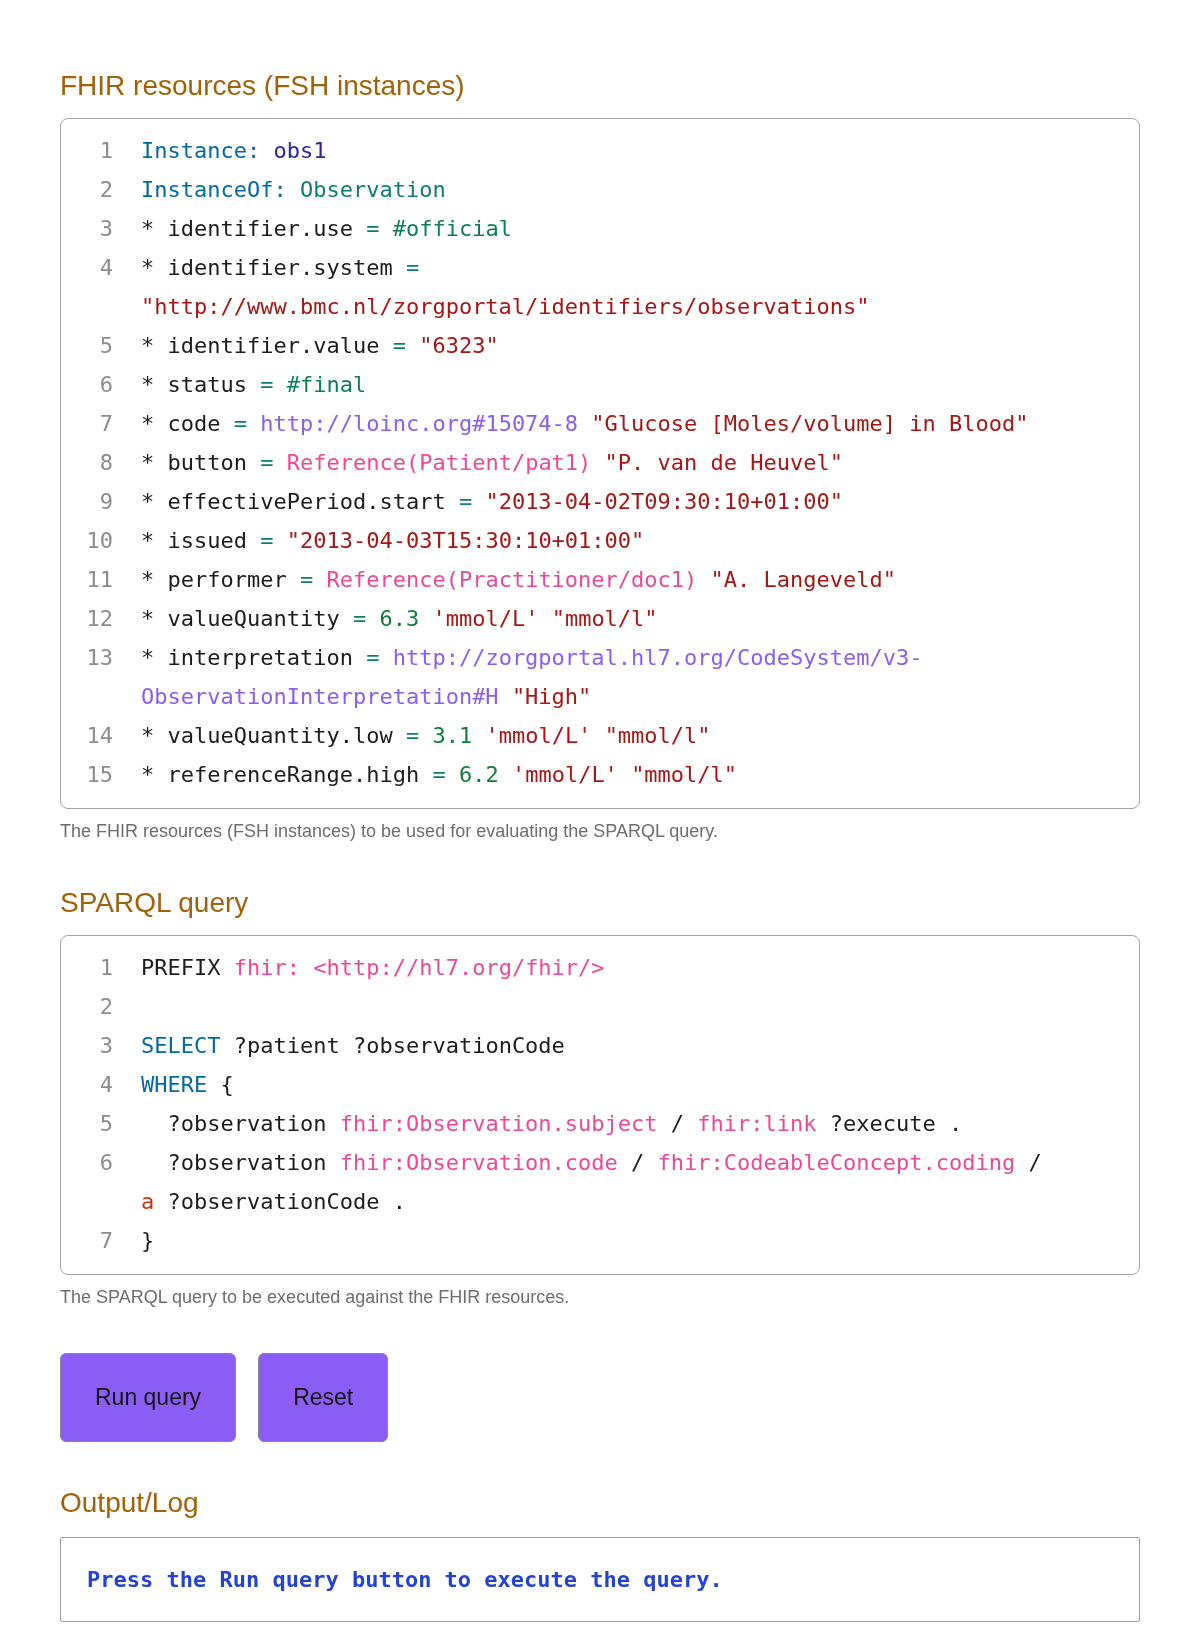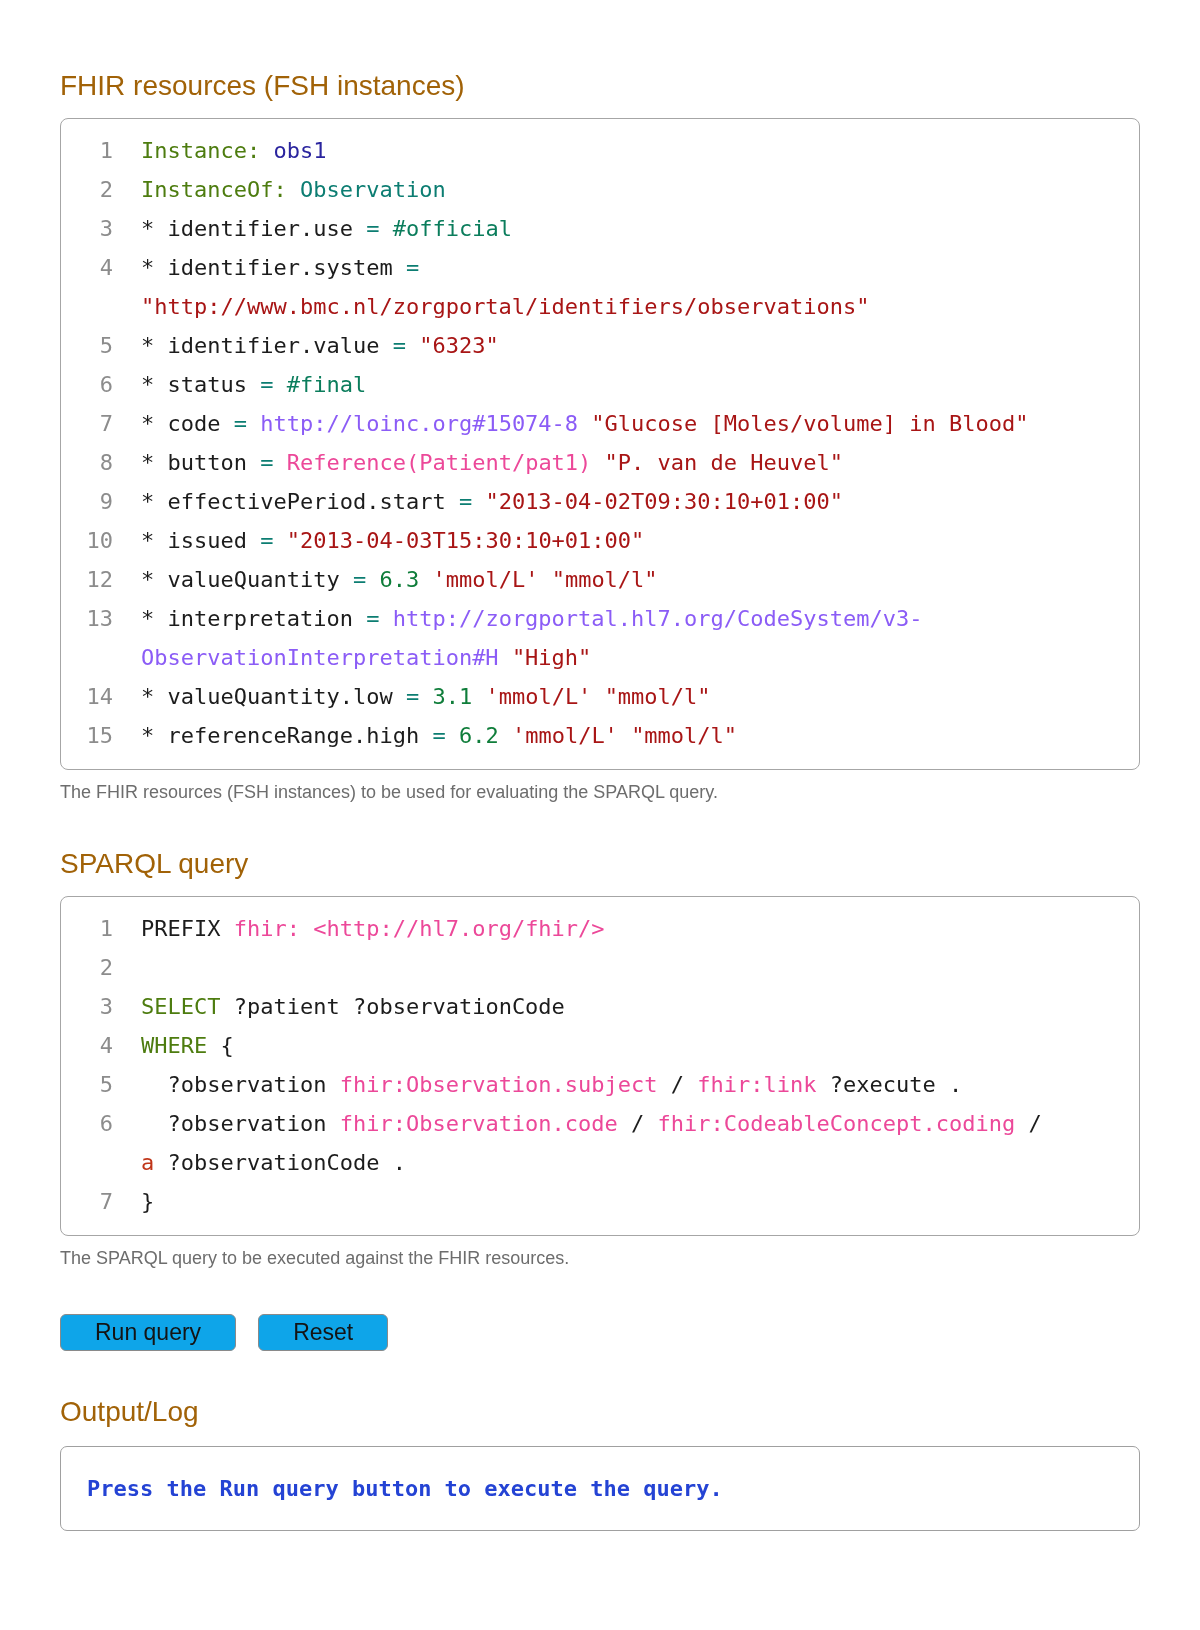--- a/index.html
+++ b/index.html
@@ -34,21 +34,21 @@
     flex: none;
     width: 51px;
     text-align: right;
     margin-right: 28px;
     color: #8c8c8c;
     user-select: none;
   }
   .line-content { flex: 1; white-space: pre-wrap; word-break: break-word; color: #1c1c1c; }
 
   .tok-pl   { color: #1c1c1c; }
-  .tok-kw   { color: #4d7c0f; }
+  .tok-kw   { color: #0369a1; }
   .tok-def  { color: #2a249e; }
   .tok-type { color: #0c7d72; }
   .tok-op   { color: #0c7d72; }
   .tok-atom { color: #0b7d5c; }
   .tok-num  { color: #0f7d3a; }
   .tok-str  { color: #a81515; }
   .tok-url  { color: #8b5cf6; }
   .tok-ref  { color: #ec4899; }
   .tok-a    { color: #c03518; }
 
@@ -62,31 +62,31 @@
   .buttons-row {
     display: flex;
     gap: 22px;
     margin-top: 42px;
     margin-bottom: 45px;
   }
   .btn {
     font-family: "Liberation Sans", sans-serif;
     font-size: 23px;
     color: #141414;
-    background: #0ea5e9;
+    background: #8b5cf6;
     border: 1px solid #8a8a8a;
     border-radius: 6px;
-    padding: 4px 34px;
+    padding: 30px 34px;
     cursor: pointer;
   }
 
   .output-box {
     margin-top: 18px;
     border: 1px solid #a0a0a0;
-    border-radius: 7px;
+    border-radius: 2px;
     background: #ffffff;
     padding: 22px 4px 22px 26px;
     font-family: "DejaVu Sans Mono", monospace;
     font-size: 22px;
     line-height: 39px;
   }
   .output-text {
     color: #2443d4;
     font-weight: bold;
     white-space: pre-wrap;
@@ -135,20 +135,24 @@
       </div>
       <div class="code-line">
         <span class="lineno">9</span>
         <span class="line-content"><span class="tok-pl">* effectivePeriod.start </span><span class="tok-op">=</span><span class="tok-pl"> </span><span class="tok-str">"2013-04-02T09:30:10+01:00"</span></span>
       </div>
       <div class="code-line">
         <span class="lineno">10</span>
         <span class="line-content"><span class="tok-pl">* issued </span><span class="tok-op">=</span><span class="tok-pl"> </span><span class="tok-str">"2013-04-03T15:30:10+01:00"</span></span>
       </div>
       <div class="code-line">
+        <span class="lineno">11</span>
+        <span class="line-content"><span class="tok-pl">* performer </span><span class="tok-op">=</span><span class="tok-pl"> </span><span class="tok-ref">Reference(Practitioner/doc1)</span><span class="tok-pl"> </span><span class="tok-str">"A. Langeveld"</span></span>
+      </div>
+      <div class="code-line">
         <span class="lineno">12</span>
         <span class="line-content"><span class="tok-pl">* valueQuantity </span><span class="tok-op">=</span><span class="tok-pl"> </span><span class="tok-num">6.3</span><span class="tok-pl"> </span><span class="tok-str">'mmol/L'</span><span class="tok-pl"> </span><span class="tok-str">"mmol/l"</span></span>
       </div>
       <div class="code-line">
         <span class="lineno">13</span>
         <span class="line-content"><span class="tok-pl">* interpretation </span><span class="tok-op">=</span><span class="tok-pl"> </span><span class="tok-url">http://zorgportal.hl7.org/CodeSystem/v3-</span><span class="tok-pl">
 </span><span class="tok-url">ObservationInterpretation#H</span><span class="tok-pl"> </span><span class="tok-str">"High"</span></span>
       </div>
       <div class="code-line">
         <span class="lineno">14</span>

